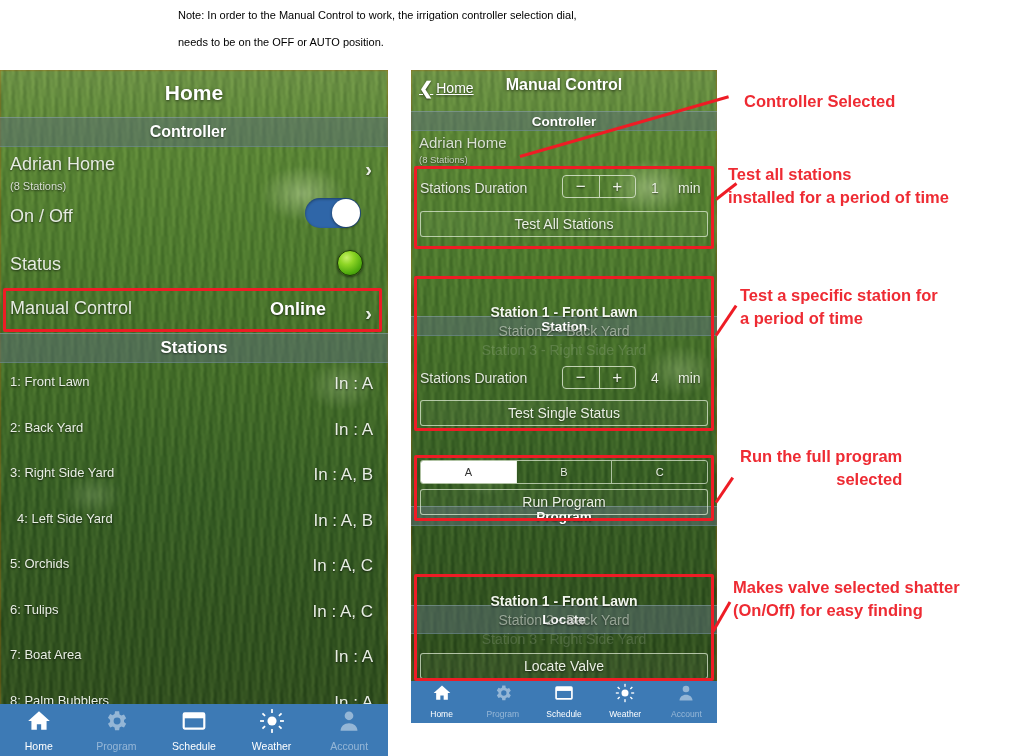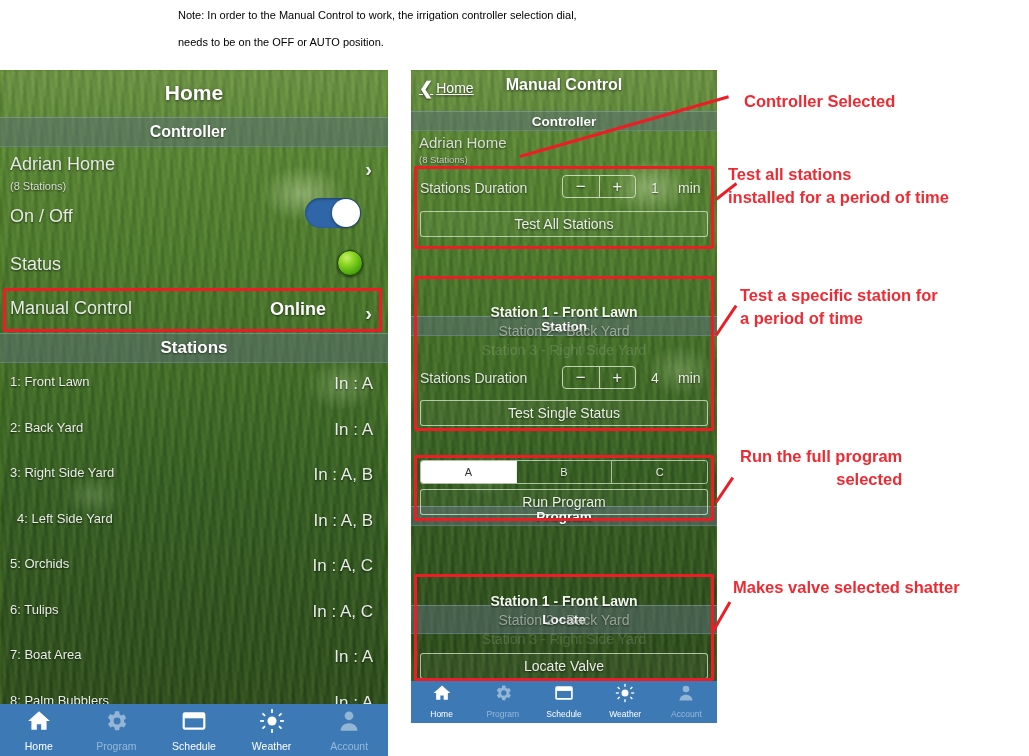--- a/index.html
+++ b/index.html
@@ -16,21 +16,21 @@
     position: absolute; left: 178px; top: 2px; width: 810px;
     font-family: "Liberation Sans", sans-serif;
     font-size: 11px; line-height: 27px; color: #000;
   }
   .note div { white-space: nowrap; }
 
   
   .phone {
     position: absolute;
     overflow: hidden;
-    background: #4d7c0f;
+    background: #a16207;
   }
   
   .grass {
     position: absolute; inset: 0;
     background:
       radial-gradient(ellipse 60px 40px at 78% 18%, rgba(240,255,210,.35), rgba(240,255,210,0) 70%),
       radial-gradient(ellipse 42px 30px at 24% 62%, rgba(230,255,200,.18), rgba(230,255,200,0) 70%),
       radial-gradient(ellipse 50px 36px at 88% 46%, rgba(235,255,205,.22), rgba(235,255,205,0) 70%),
       repeating-linear-gradient(96deg, rgba(120,170,70,.30) 0 3px, rgba(60,105,35,.30) 3px 7px, rgba(95,145,55,.28) 7px 11px),
       repeating-linear-gradient(84deg, rgba(150,195,95,.22) 0 2px, rgba(45,85,25,.22) 2px 6px),
@@ -447,15 +447,16 @@
     <div>a period of time</div>
   </div>
 
   <div class="annot" style="left:740px; top:445px;text-align:right;">
     <div>Run the full program</div>
     <div>selected</div>
   </div>
 
   <div class="annot" style="left:733px; top:576px;">
     <div>Makes valve selected shatter</div>
+    <div>(On/Off) for easy finding</div>
   </div>
 
 </div>
 
 </body></html>

